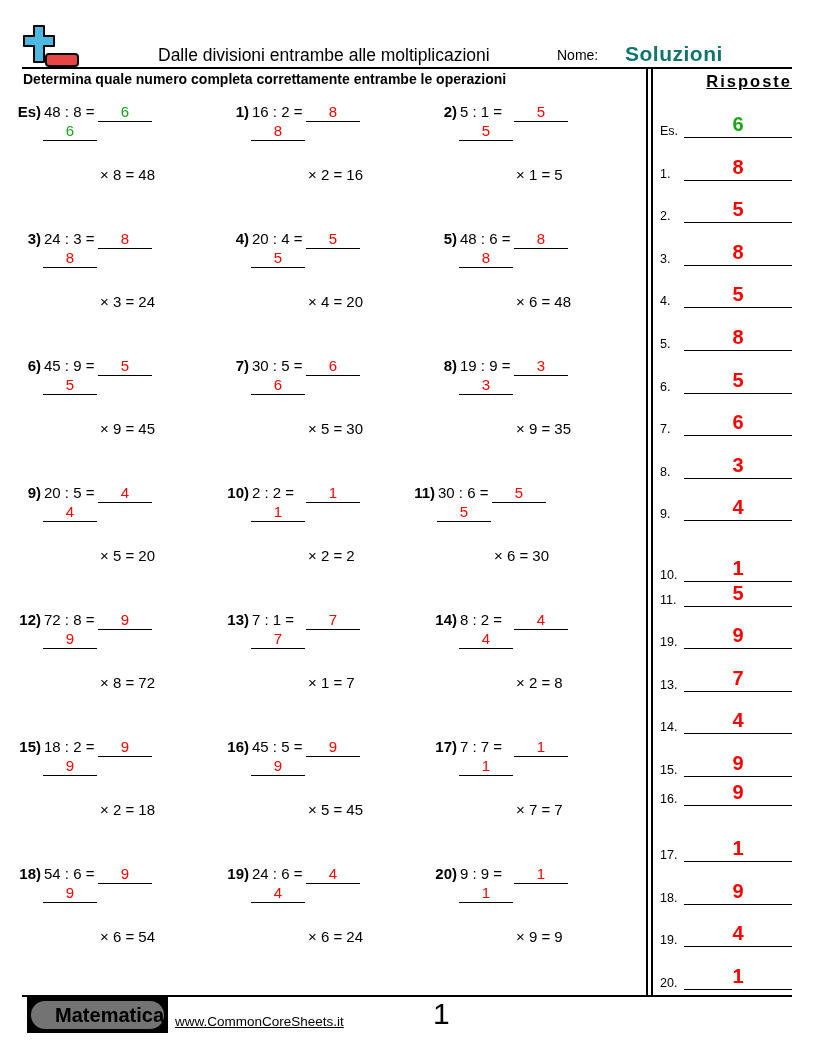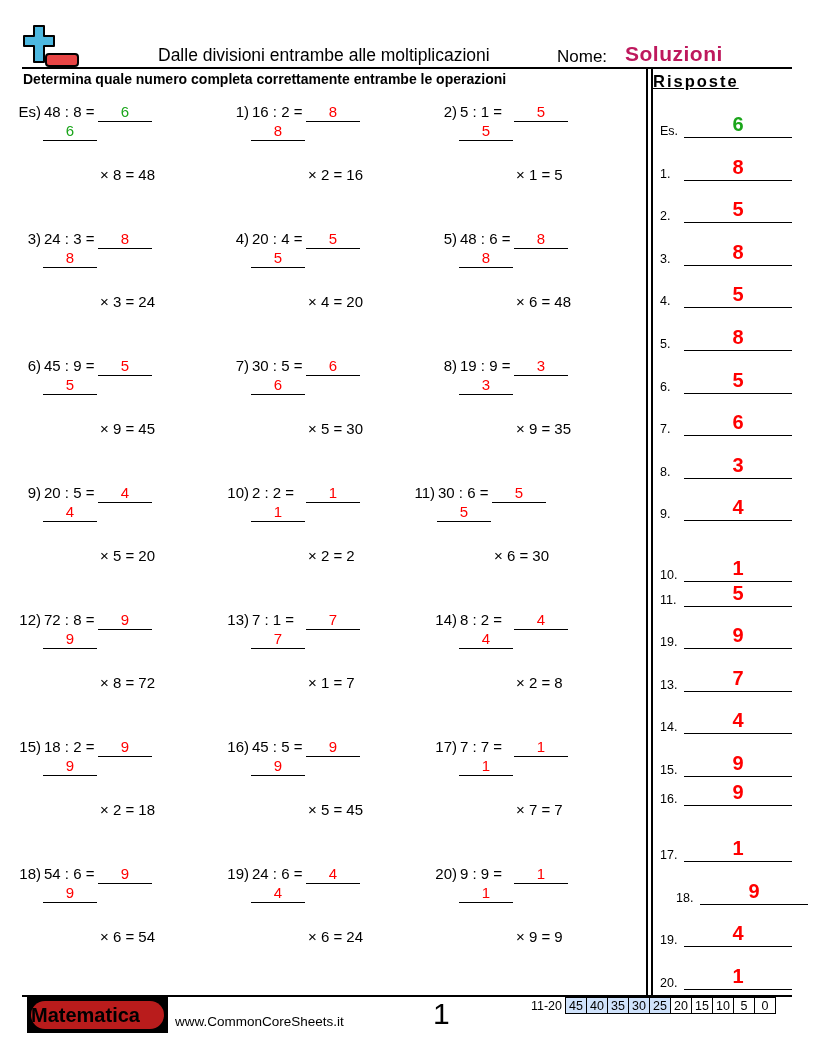--- a/index.html
+++ b/index.html
@@ -1,49 +1,49 @@
 <!DOCTYPE html>
 <html><head>
 <meta charset="utf-8">
 <style>
   html, body { margin: 0; padding: 0; background: #fff; }
   body { width: 816px; height: 1056px; position: relative; overflow: hidden;
          font-family: "Liberation Sans", "DejaVu Sans", sans-serif; color: #000; }
   .abs { position: absolute; }
   #logo { left: 22px; top: 24px; width: 58px; height: 44px; }
   #title { left: 158px; top: 45px; font-size: 17.5px; white-space: nowrap; }
-  #name-label { left: 557px; top: 47px; font-size: 17px; }
-  #name-value { left: 625px; top: 42px; font-size: 21px; font-weight: bold; color: #be185d; letter-spacing: 0.5px; }
+  #name-label { left: 557px; top: 47px; font-size: 14px; }
+  #name-value { left: 625px; top: 42px; font-size: 21px; font-weight: bold; color: #0f766e; letter-spacing: 0.5px; }
   #top-rule { left: 22px; top: 67px; width: 770px; height: 2px; background: #000; }
   #instructions { left: 23px; top: 71px; font-size: 14px; font-weight: bold; white-space: nowrap; }
   #vsep1 { left: 646px; top: 69px; width: 2px; height: 926px; background: #000; }
   #vsep2 { left: 651px; top: 69px; width: 2px; height: 926px; background: #000; }
-  #answers-title { left: 653px; top: 72px; width: 139px; text-align: left; font-size: 16.5px; font-weight: bold; letter-spacing: 2px; }
+  #answers-title { left: 653px; top: 72px; width: 139px; text-align: right; font-size: 16.5px; font-weight: bold; letter-spacing: 2px; }
   #answers-title span { text-decoration: underline; }
 
   .problem { position: absolute; width: 200px; height: 50px; font-size: 15px; }
-  .problem .num { position: absolute; right: 167px; top: 0; font-weight: normal; white-space: nowrap; }
+  .problem .num { position: absolute; right: 167px; top: 0; font-weight: bold; white-space: nowrap; }
   .problem .expr { position: absolute; left: 36px; top: 0; white-space: nowrap; }
   .problem .blank1 { position: absolute; left: 90px; top: 0; width: 54px; height: 18px; border-bottom: 1px solid #000; text-align: center; }
   .problem .blank2 { position: absolute; left: 35px; top: 19px; width: 54px; height: 18px; border-bottom: 1px solid #000; text-align: center; }
   .problem .mult { position: absolute; left: 92px; top: 19px; white-space: nowrap; margin-top: 44px; }
   .ans { color: #ff0000; }
   .ans.green { color: #1aa51a; }
 
   .ansrow { position: absolute; left: 660px; width: 132px; height: 30px; }
   .ansrow .lbl { position: absolute; left: 0; bottom: 0; font-size: 12.5px; }
   .ansrow .line { position: absolute; left: 24px; bottom: 0; width: 108px; height: 26px; border-bottom: 1px solid #000;
                    text-align: center; font-size: 20px; font-weight: bold; color: #ff0000; line-height: 26px; }
   .ansrow .line.green { color: #1aa51a; }
 
   #bottom-rule { left: 22px; top: 995px; width: 770px; height: 2px; background: #000; }
   #brand { left: 27px; top: 997px; width: 141px; height: 36px; background: #000; }
-  #brand-pill { left: 31px; top: 1001px; width: 133px; height: 28px; background: #b91c1c; border-radius: 14px;
-                text-align: left; font-size: 20px; font-weight: bold; line-height: 28px; }
-  #site { left: 175px; top: 1014px; font-size: 13.5px; }
+  #brand-pill { left: 31px; top: 1001px; width: 133px; height: 28px; background: #737373; border-radius: 14px;
+                text-align: right; font-size: 20px; font-weight: bold; line-height: 28px; }
+  #site { left: 175px; top: 1014px; font-size: 13.5px; text-decoration: underline; }
   #page-num { left: 433px; top: 997px; font-size: 30px; }
   #score { left: 526px; top: 997px; border-collapse: collapse; font-size: 12.5px; }
   #score td { border: 1px solid #000; padding: 0; height: 15px; width: 20px; text-align: center; }
   #score td.rl { border: none; text-align: right; padding-right: 3px; width: 36px; }
   #score td.hl { background: #cfe2fb; }
 </style>
 </head>
 <body>
 
 <svg id="logo" class="abs" viewBox="0 0 58 44">
@@ -276,48 +276,35 @@
       <span class="line">9</span>
     </div>
     <div class="ansrow" style="top: 776px; text-decoration: underline;">
       <span class="lbl">16.</span>
       <span class="line">9</span>
     </div>
     <div class="ansrow" style="top: 832.2px;">
       <span class="lbl">17.</span>
       <span class="line">1</span>
     </div>
-    <div class="ansrow" style="top: 874.8px; margin-left: 16px;">
+    <div class="ansrow" style="top: 874.8px;">
       <span class="lbl">18.</span>
       <span class="line">9</span>
     </div>
     <div class="ansrow" style="top: 917.4px;">
       <span class="lbl">19.</span>
       <span class="line">4</span>
     </div>
     <div class="ansrow" style="top: 960px;">
       <span class="lbl">20.</span>
       <span class="line">1</span>
     </div>
   </div>
 
 <div id="bottom-rule" class="abs"></div>
 <div id="brand" class="abs"></div>
 <div id="brand-pill" class="abs">Matematica</div>
 <div id="site" class="abs">www.CommonCoreSheets.it</div>
 <div id="page-num" class="abs">1</div>
 <table id="score" class="abs">
   <tbody>
-  <tr>
-    <td class="rl">11-20</td>
-    <td class="hl">45</td>
-    <td class="hl">40</td>
-    <td class="hl">35</td>
-    <td class="hl">30</td>
-    <td class="hl">25</td>
-    <td>20</td>
-    <td>15</td>
-    <td>10</td>
-    <td>5</td>
-    <td>0</td>
-  </tr>
 </tbody>
   </table>
 
 </body></html>

